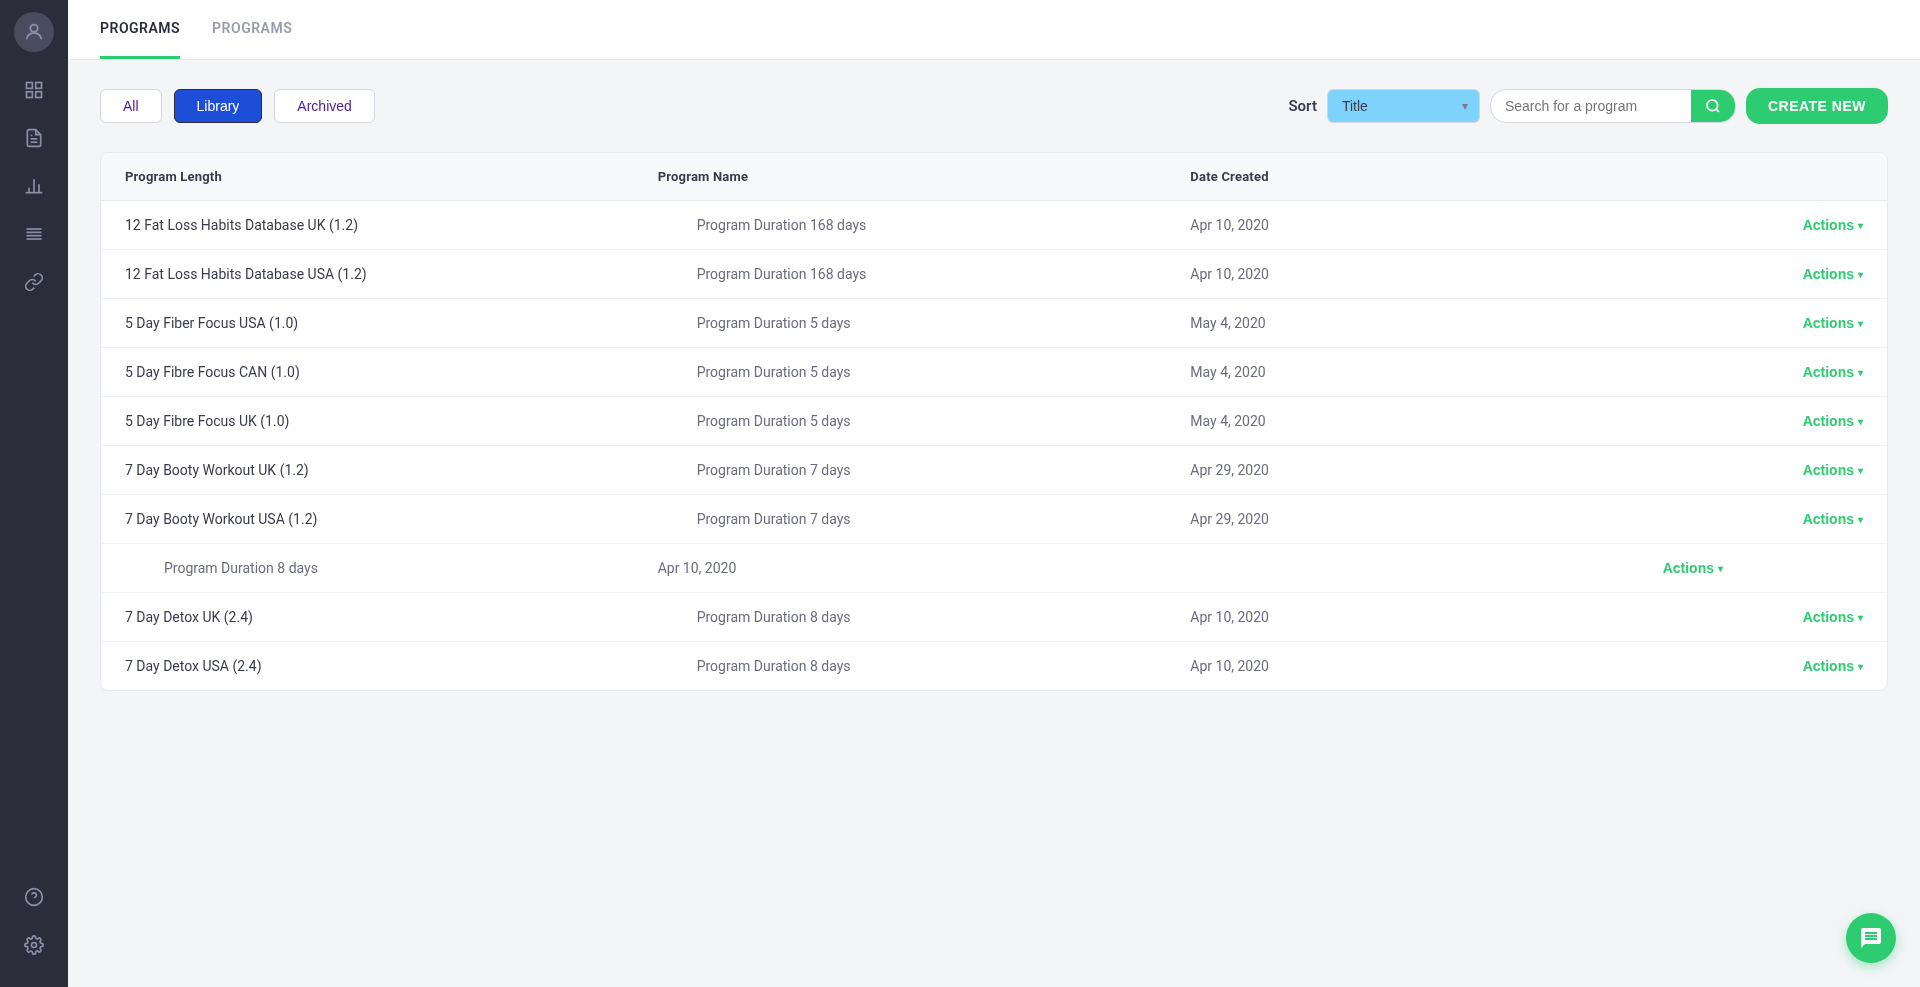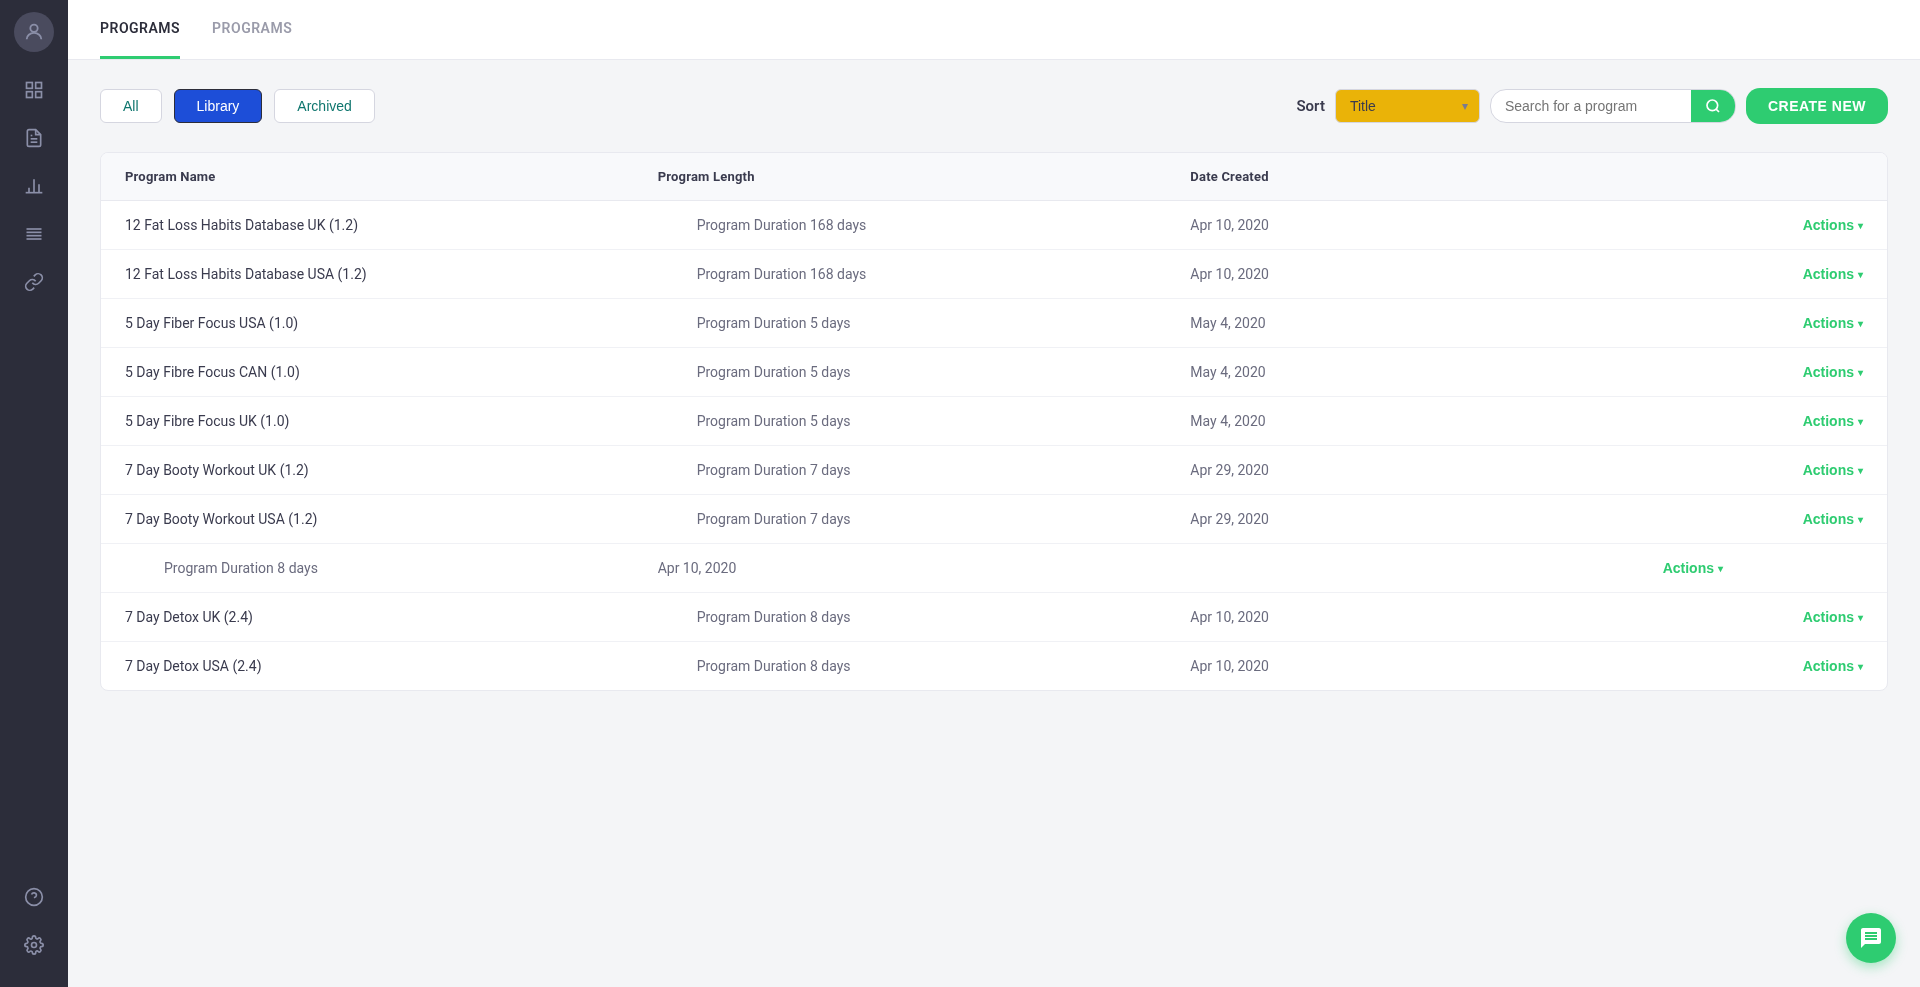--- a/index.html
+++ b/index.html
@@ -101,21 +101,21 @@
       gap: 12px;
       margin-bottom: 28px;
     }
     .filter-btn {
       padding: 8px 22px;
       border-radius: 6px;
       border: 1px solid #d5d6e0;
       background: #fff;
       font-size: 14px;
       font-weight: 500;
-      color: #0f766e;
+      color: #4c1d95;
       cursor: pointer;
       transition: background 0.2s;
     }
     .filter-btn.active {
       background: #1d4ed8;
       color: #fff;
       border-color: #2c2d3a;
     }
 
     .sort-section {
@@ -123,24 +123,24 @@
       display: flex;
       align-items: center;
       gap: 10px;
     }
     .sort-label {
       font-size: 15px;
       font-weight: 600;
       color: #3a3b4e;
     }
     .sort-select {
-      padding: 8px 28px 8px 14px;
+      padding: 8px 36px 8px 14px;
       border-radius: 6px;
       border: 1px solid #d5d6e0;
-      background: #eab308;
+      background: #7dd3fc;
       font-size: 14px;
       color: #3a3b4e;
       appearance: none;
       cursor: pointer;
       min-width: 130px;
     }
     .sort-select-wrapper {
       position: relative;
     }
     .sort-select-wrapper::after {
@@ -375,22 +375,22 @@
               <line x1="21" y1="21" x2="16.65" y2="16.65"></line>
             </svg>
           </button>
         </div>
         <button class="create-btn">CREATE NEW</button>
       </div>
     </div>
 
     <div class="table-container">
       <div class="table-header">
+        <span class="col-header">Program Length</span>
         <span class="col-header">Program Name</span>
-        <span class="col-header">Program Length</span>
         <span class="col-header">Date Created</span>
         <span class="col-header"></span>
       </div>
 
       <div id="table-body">
           <div class="table-row">
       <span class="cell-program-name">12 Fat Loss Habits Database UK (1.2)</span>
       <span class="cell-program-length">Program Duration 168 days</span>
       <span class="cell-date">Apr 10, 2020</span>
       <div class="cell-actions">

